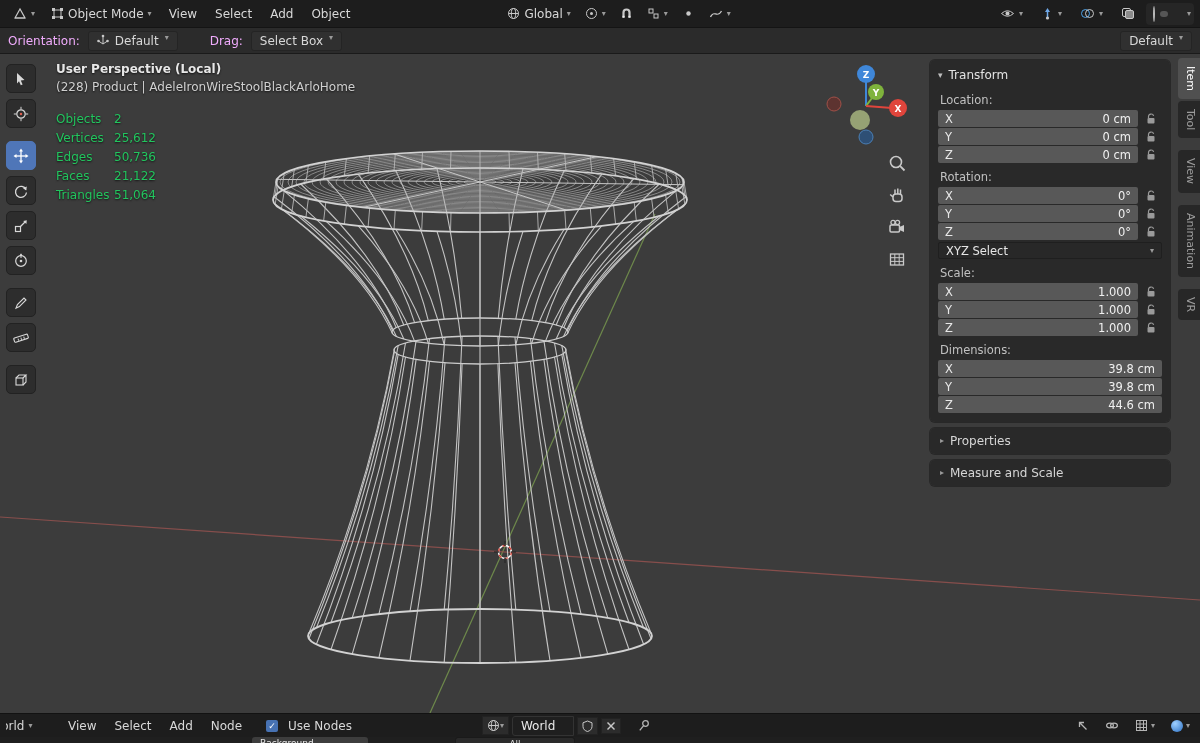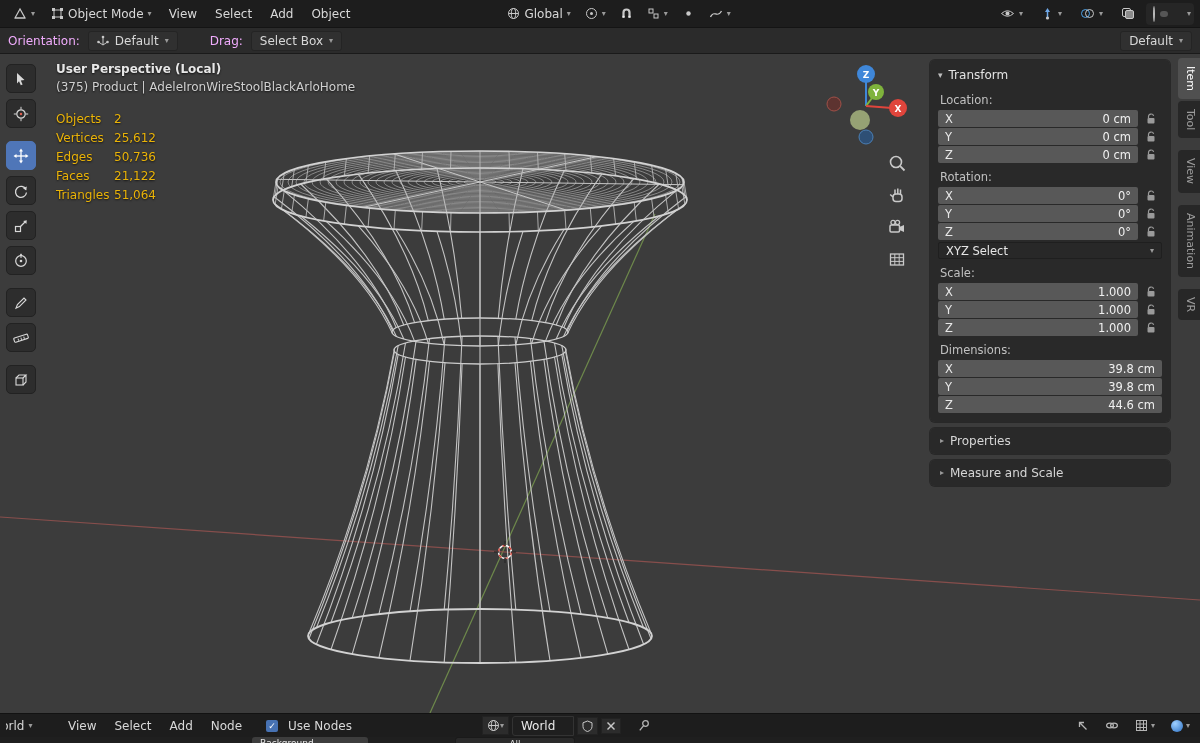--- a/index.html
+++ b/index.html
@@ -22,33 +22,33 @@
   .sphere.solid { background:#d6d6d6; }
   .sphere.material { background:linear-gradient(135deg,#dcdcdc 50%,#7d7d7d 50%); }
   .sphere.rendered { background:radial-gradient(circle at 35% 30%,#ffffff,#5f5f5f); }
   .shade-btn { padding:3px 4px; border-radius:3px; }
   .shade-btn.active { background:#565656; }
 
   
   .toolsettings { height:26px; background:#2b2b2b; display:flex; align-items:center;
     padding:0 8px; gap:8px; flex:0 0 auto; border-bottom:1px solid #1a1a1a; }
   .ts-label { color:#f0abfc; }
-  .dd { display:flex; align-items:center; gap:6px; background:#303030; border:1px solid #242424;
+  .dd { display:flex; align-items:flex-start; gap:6px; background:#303030; border:1px solid #242424;
     border-radius:3px; padding:2px 8px; color:#d8d8d8; }
   .spacer16 { width:16px; }
   .ts-right { margin-left:auto; }
 
   
   .viewport { position:relative; height:659px; background:#3c3c3c; overflow:hidden; flex:0 0 auto; }
   #scene { position:absolute; left:0; top:0; }
 
   .overlay-text { position:absolute; left:56px; top:8px; text-shadow:0 1px 2px rgba(0,0,0,.7); }
   .ov-line1 { color:#e8e8e8; margin-bottom:4px;font-weight:bold; }
   .ov-line2 { color:#d0d0d0; margin-bottom:18px; }
-  .stats { display:grid; grid-template-columns:58px auto; row-gap:5px; color:#eab308; }
+  .stats { display:grid; grid-template-columns:58px auto; row-gap:5px; color:#22c55e; }
 
   
   .left-toolbar { position:absolute; left:6px; top:10px; display:flex; flex-direction:column; gap:6px; }
   .tool-btn { width:30px; height:29px; background:#2d2d2d; border:1px solid #222; border-radius:5px;
     display:flex; align-items:center; justify-content:center; }
   .tool-btn.active { background:#4f76b8; border-color:#4f76b8; }
   .tgap { margin-top:7px; }
 
   
   .nav-gizmo { position:absolute; left:820px; top:4px; }
@@ -392,21 +392,21 @@
         <circle cx="505" cy="498" r="6.5" fill="none" stroke="#d6453a" stroke-width="1.4" stroke-dasharray="3.4 3.4"></circle>
         <line x1="505" y1="487" x2="505" y2="492" stroke="#2a2a2a" stroke-width="1.4"></line>
         <line x1="505" y1="504" x2="505" y2="509" stroke="#2a2a2a" stroke-width="1.4"></line>
         <line x1="494" y1="498" x2="499" y2="498" stroke="#2a2a2a" stroke-width="1.4"></line>
         <line x1="511" y1="498" x2="516" y2="498" stroke="#2a2a2a" stroke-width="1.4"></line>
       </g>
     </svg>
 
     <div class="overlay-text">
       <div class="ov-line1">User Perspective (Local)</div>
-      <div class="ov-line2">(375) Product | AdeleIronWireStoolBlackArloHome</div>
+      <div class="ov-line2">(228) Product | AdeleIronWireStoolBlackArloHome</div>
       <div class="stats">
         <span>Objects</span>
           <span>2</span>
         <span>Vertices</span>
           <span>25,612</span>
         <span>Edges</span>
           <span>50,736</span>
         <span>Faces</span>
           <span>21,122</span>
         <span>Triangles</span>

